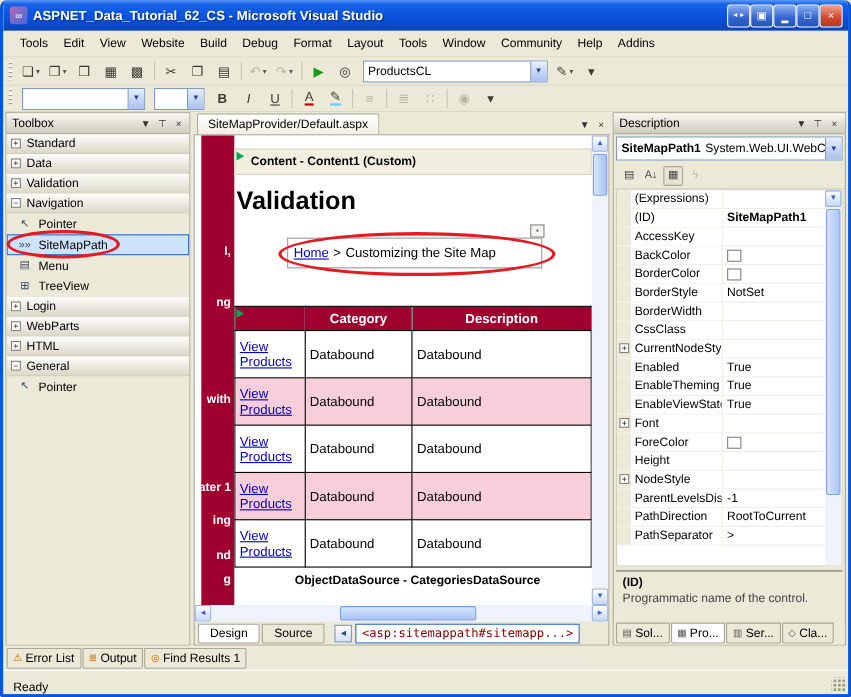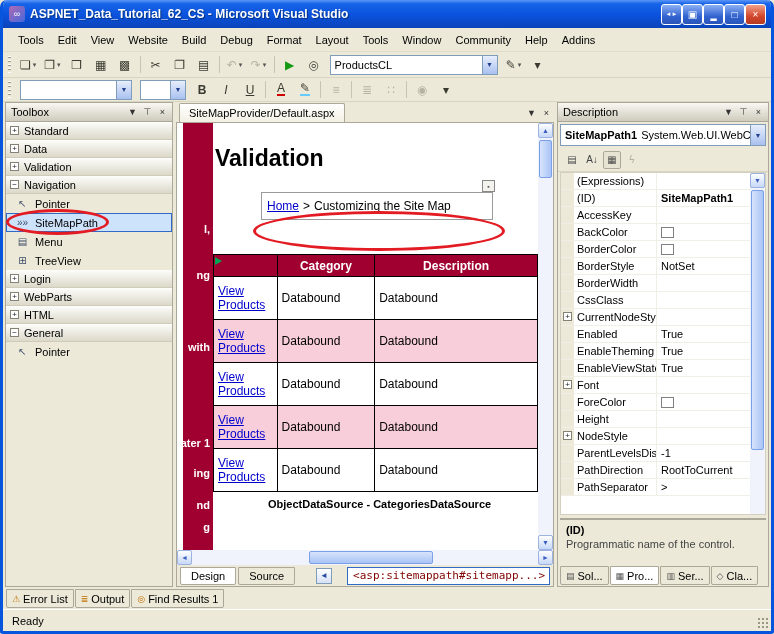--- a/index.html
+++ b/index.html
@@ -64,21 +64,21 @@
 
 #docwin{flex:1;min-width:0;display:flex;flex-direction:column}
 .tabstrip{height:20px;flex:none;display:flex;align-items:flex-end;background:#ECE9D8;padding-left:3px}
 .doctab{height:19px;display:flex;align-items:center;padding:0 9px;border:1px solid #ACA899;border-bottom:none;
   background:linear-gradient(#fff,#f2f0e4);border-radius:2px 2px 0 0;white-space:nowrap}
 .tabstrip-spacer{flex:1}
 .tabstrip .tt-btn{margin-bottom:2px}
 .surface{flex:1;min-height:0;position:relative;background:#fff;border:1px solid #ACA899;border-bottom:none;overflow:hidden}
 .navstrip{position:absolute;left:6px;top:0;bottom:0;width:30px;background:#A00030;overflow:hidden}
 .frag{position:absolute;right:3px;color:#fff;font-weight:bold;white-space:nowrap}
-.frag:nth-of-type(1){top:100px}.frag:nth-of-type(2){top:146px}.frag:nth-of-type(3){top:218px}
+.frag:nth-of-type(1){top:100px}.frag:nth-of-type(2){top:146px}.frag:nth-of-type(3){top:234px}
 .frag:nth-of-type(4){top:314px}.frag:nth-of-type(5){top:344px}.frag:nth-of-type(6){top:376px}.frag:nth-of-type(7){top:398px}
 .pagecontent{position:absolute;left:36px;top:0;right:15px;bottom:0;overflow:hidden;padding-top:12px}
 .regionbar{height:24px;position:relative;background:#f2efe1;border:1px solid #d6d2c0;display:flex;align-items:center;padding-left:14px;font-weight:bold}
 .gtag{position:absolute;left:1px;top:2px;width:0;height:0;border-top:4px solid transparent;border-bottom:4px solid transparent;border-left:7px solid #00A651}
 .pageheading{font-size:23px;font-weight:bold;margin:10px 0 0 2px}
 .crumbbox{position:relative;margin:20px 0 0 48px;width:232px;height:28px;border:1px solid #9a9a9a;
   display:flex;align-items:center;padding-left:5px;font-size:12px;white-space:nowrap}
 .crumb-home{color:#0000cc;text-decoration:underline}
 .crumb-sep{margin:0 4px}
 .anchor{position:absolute;right:-3px;top:-13px;width:13px;height:12px;border:1px solid #888;background:#f4f3ee;
@@ -96,21 +96,21 @@
 .sarrow{position:absolute;left:0;width:15px;height:15px;background:linear-gradient(#fdfefe,#c7d8f8);
   border:1px solid #9cb3e2;border-radius:2px;color:#3c5ec0;font-size:7px;display:flex;align-items:center;justify-content:center}
 .vscroll .up{top:0}.vscroll .down{bottom:0}
 .vthumb{position:absolute;left:1px;top:17px;width:13px;height:38px;background:linear-gradient(90deg,#d7e3fc,#a9c4f5);
   border:1px solid #7ba0e8;border-radius:2px}
 .hscroll{height:15px;flex:none;position:relative;background:#f0f3fb;border-left:1px solid #ACA899;border-right:1px solid #ACA899}
 .hscroll .left{left:0;top:0}.hscroll .right{left:auto;right:0;top:0}
 .hthumb{position:absolute;left:35%;top:1px;width:33%;height:13px;background:linear-gradient(#d7e3fc,#a9c4f5);
   border:1px solid #7ba0e8;border-radius:2px}
 
-.viewbar{height:22px;flex:none;display:flex;align-items:center;gap:15px;background:#ECE9D8;padding:1px 3px;
+.viewbar{height:22px;flex:none;display:flex;align-items:center;gap:3px;background:#ECE9D8;padding:1px 3px;
   border-left:1px solid #ACA899;border-right:1px solid #ACA899;border-bottom:1px solid #ACA899}
 .viewtab{height:18px;display:flex;align-items:center;padding:0 10px;border:1px solid #ACA899;background:#ece9d8;border-radius:0 0 2px 2px}
 .viewtab.sel{background:#fff}
 .navleft{width:16px;height:16px;margin-left:6px;border:1px solid #7F9DB9;background:linear-gradient(#fff,#d6e0f5);
   font-size:8px;color:#2a4ea0;display:flex;align-items:center;justify-content:center}
 .tagbox{height:18px;border:1px solid #316AC5;background:#fff;display:flex;align-items:center;padding:0 5px;
   font-family:"DejaVu Sans Mono","Liberation Mono",monospace;font-size:11px;color:#800000;white-space:nowrap;overflow:hidden}
 
 #props{width:212px;flex:none}
 .objrow{height:22px;flex:none;margin:2px;border:1px solid #7F9DB9;background:#fff;display:flex;align-items:center;padding-left:4px;overflow:hidden;white-space:nowrap}
@@ -134,21 +134,21 @@
 .pg-thumb{position:absolute;left:1px;top:17px;width:13px;height:260px;background:linear-gradient(90deg,#d7e3fc,#a9c4f5);border:1px solid #7ba0e8;border-radius:2px}
 .pdesc{flex:none;height:46px;margin:3px 2px 0;background:#ECE9D8;border-top:2px solid #ACA899;padding:4px 6px;overflow:hidden}
 .pdesc-title{font-weight:bold}
 .pdesc-text{color:#444;margin-top:2px}
 .ptabs{height:22px;flex:none;display:flex;align-items:flex-start;gap:1px;padding:2px 2px 0;background:#ECE9D8}
 .ptab{height:19px;display:flex;align-items:center;gap:3px;padding:0 5px;border:1px solid #ACA899;background:#ece9d8;border-radius:0 0 2px 2px;white-space:nowrap}
 .ptab.sel{background:#fff}
 .ptab-icon{font-size:9px;color:#555}
 
 #bottomtabs{height:22px;flex:none;display:flex;align-items:flex-start;gap:1px;padding:2px 0 0 3px;background:#ECE9D8}
-#statusbar{height:22px;flex:none;display:flex;align-items:center;padding:0 9px;background:#ECE9D8;border-top:1px solid #fff;position:relative}
+#statusbar{height:22px;flex:none;display:flex;align-items:flex-end;padding:0 9px;background:#ECE9D8;border-top:1px solid #fff;position:relative}
 .grip-corner{position:absolute;right:2px;bottom:2px;width:13px;height:13px;
   background-image:radial-gradient(circle,#9a9783 1.2px,transparent 1.5px);background-size:4px 4px;background-position:bottom right}
 
 .annotation{position:absolute;border:3px solid #E31B23;border-radius:50%;pointer-events:none;z-index:50}
 #ann-toolbox{left:3px;top:209px;width:103px;height:26px}
 #ann-crumb{left:250px;top:211px;width:252px;height:40px}
 </style>
 </head>
 <body>
 
@@ -399,20 +399,24 @@
         <span class="frag" data-name="nav-text-fragment">l,</span>
             <span class="frag" data-name="nav-text-fragment">ng</span>
             <span class="frag" data-name="nav-text-fragment">with</span>
             <span class="frag" data-name="nav-text-fragment">ater 1</span>
             <span class="frag" data-name="nav-text-fragment">ing</span>
             <span class="frag" data-name="nav-text-fragment">nd</span>
             <span class="frag" data-name="nav-text-fragment">g</span>
           </div>
 
         <div class="pagecontent" data-name="page-content">
+          <div class="regionbar" data-name="content-region-header">
+            <span class="gtag" data-name="smart-tag-icon"></span>
+            <span data-name="content-region-label">Content - Content1 (Custom)</span>
+          </div>
 
           <div class="pageheading" data-name="page-title">Validation</div>
 
           <div class="crumbbox" data-name="sitemappath-control">
             <a class="crumb-home" data-name="breadcrumb-home-link">Home</a>
             <span class="crumb-sep" data-name="breadcrumb-separator">&gt;</span>
             <span class="crumb-rest" data-name="breadcrumb-current">Customizing the Site Map</span>
             <span class="anchor" data-name="smart-tag-anchor-icon">▪</span>
           </div>
 

